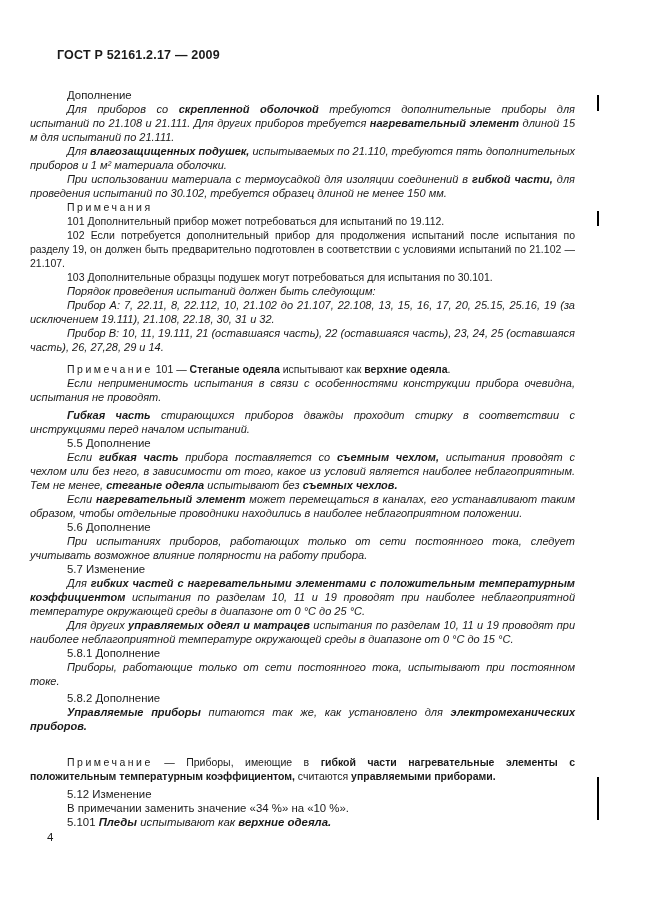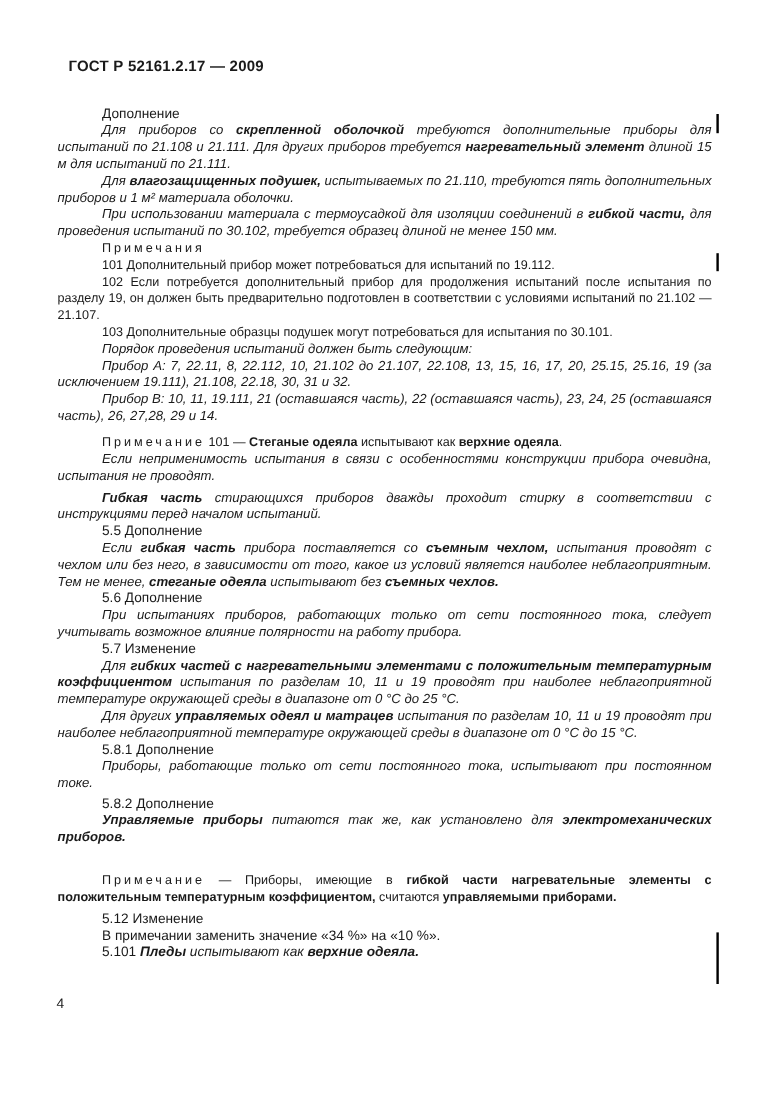--- a/index.html
+++ b/index.html
@@ -19,21 +19,21 @@
   .doc-header {
     position: absolute;
     left: 57px; top: 48px;
     font-weight: bold;
     font-size: 12.5px;
     letter-spacing: 0.2px;
     white-space: nowrap;
   }
   .content {
     position: absolute;
-    left: 48px; top: 88px;
+    left: 30px; top: 88px;
     width: 545px;
   }
   p.blk {
     margin: 0;
     text-indent: 37px;
     text-align: justify;
     line-height: 14px;
   }
   .body  { font-style: italic; font-size: 11px; }
   .plain { font-style: normal; font-size: 11.4px; }
@@ -70,20 +70,21 @@
       <p class="blk note"><span>102 Если потребуется дополнительный прибор для продолжения испытаний после испытания по разделу 19, он должен быть предварительно подготовлен в соответствии с условиями испытаний по 21.102 — 21.107.</span></p>
       <p class="blk note"><span>103 Дополнительные образцы подушек могут потребоваться для испытания по 30.101.</span></p>
       <p class="blk body"><span>Порядок проведения испытаний должен быть следующим:</span></p>
       <p class="blk body"><span>Прибор А: 7, 22.11, 8, 22.112, 10, 21.102 до 21.107, 22.108, 13, 15, 16, 17, 20, 25.15, 25.16, 19 (за исключением 19.111), 21.108, 22.18, 30, 31 и 32.</span></p>
       <p class="blk body"><span>Прибор В: 10, 11, 19.111, 21 (оставшаяся часть), 22 (оставшаяся часть), 23, 24, 25 (оставшаяся часть), 26, 27,28, 29 и 14.</span></p>
       <p class="blk note" style="margin-top: 8px;"><span class="s-sp">Примечание</span><span> 101 — </span><span class="s-b">Стеганые одеяла</span><span> испытывают как </span><span class="s-b">верхние одеяла</span><span>.</span></p>
       <p class="blk body"><span>Если неприменимость испытания в связи с особенностями конструкции прибора очевидна, испытания не проводят.</span></p>
       <p class="blk body" style="margin-top: 4px;"><span class="s-b">Гибкая часть</span><span> стирающихся приборов дважды проходит стирку в соответствии с инструкциями перед началом испытаний.</span></p>
       <p class="blk plain"><span>5.5 Дополнение</span></p>
       <p class="blk body"><span>Если </span><span class="s-b">гибкая часть</span><span> прибора поставляется со </span><span class="s-b">съемным чехлом,</span><span> испытания проводят с чехлом или без него, в зависимости от того, какое из условий является наиболее неблагоприятным. Тем не менее, </span><span class="s-b">стеганые одеяла</span><span> испытывают без </span><span class="s-b">съемных чехлов.</span></p>
+      <p class="blk body"><span>Если </span><span class="s-b">нагревательный элемент</span><span> может перемещаться в каналах, его устанавливают таким образом, чтобы отдельные проводники находились в наиболее неблагоприятном положении.</span></p>
       <p class="blk plain"><span>5.6 Дополнение</span></p>
       <p class="blk body"><span>При испытаниях приборов, работающих только от сети постоянного тока, следует учитывать возможное влияние полярности на работу прибора.</span></p>
       <p class="blk plain"><span>5.7 Изменение</span></p>
       <p class="blk body"><span>Для </span><span class="s-b">гибких частей с нагревательными элементами с положительным температурным коэффициентом</span><span> испытания по разделам 10, 11 и 19 проводят при наиболее неблагоприятной температуре окружающей среды в диапазоне от 0 °С до 25 °С.</span></p>
       <p class="blk body"><span>Для других </span><span class="s-b">управляемых одеял и матрацев</span><span> испытания по разделам 10, 11 и 19 проводят при наиболее неблагоприятной температуре окружающей среды в диапазоне от 0 °С до 15 °С.</span></p>
       <p class="blk plain"><span>5.8.1 Дополнение</span></p>
       <p class="blk body"><span>Приборы, работающие только от сети постоянного тока, испытывают при постоянном токе.</span></p>
       <p class="blk plain" style="margin-top: 3px;"><span>5.8.2 Дополнение</span></p>
       <p class="blk body"><span class="s-b">Управляемые приборы</span><span> питаются так же, как установлено для </span><span class="s-b">электромеханических приборов.</span></p>
       <p class="blk note" style="margin-top: 22px;"><span class="s-sp">Примечание</span><span> — Приборы, имеющие в </span><span class="s-b">гибкой части нагревательные элементы с положительным температурным коэффициентом,</span><span> считаются </span><span class="s-b">управляемыми приборами.</span></p>

